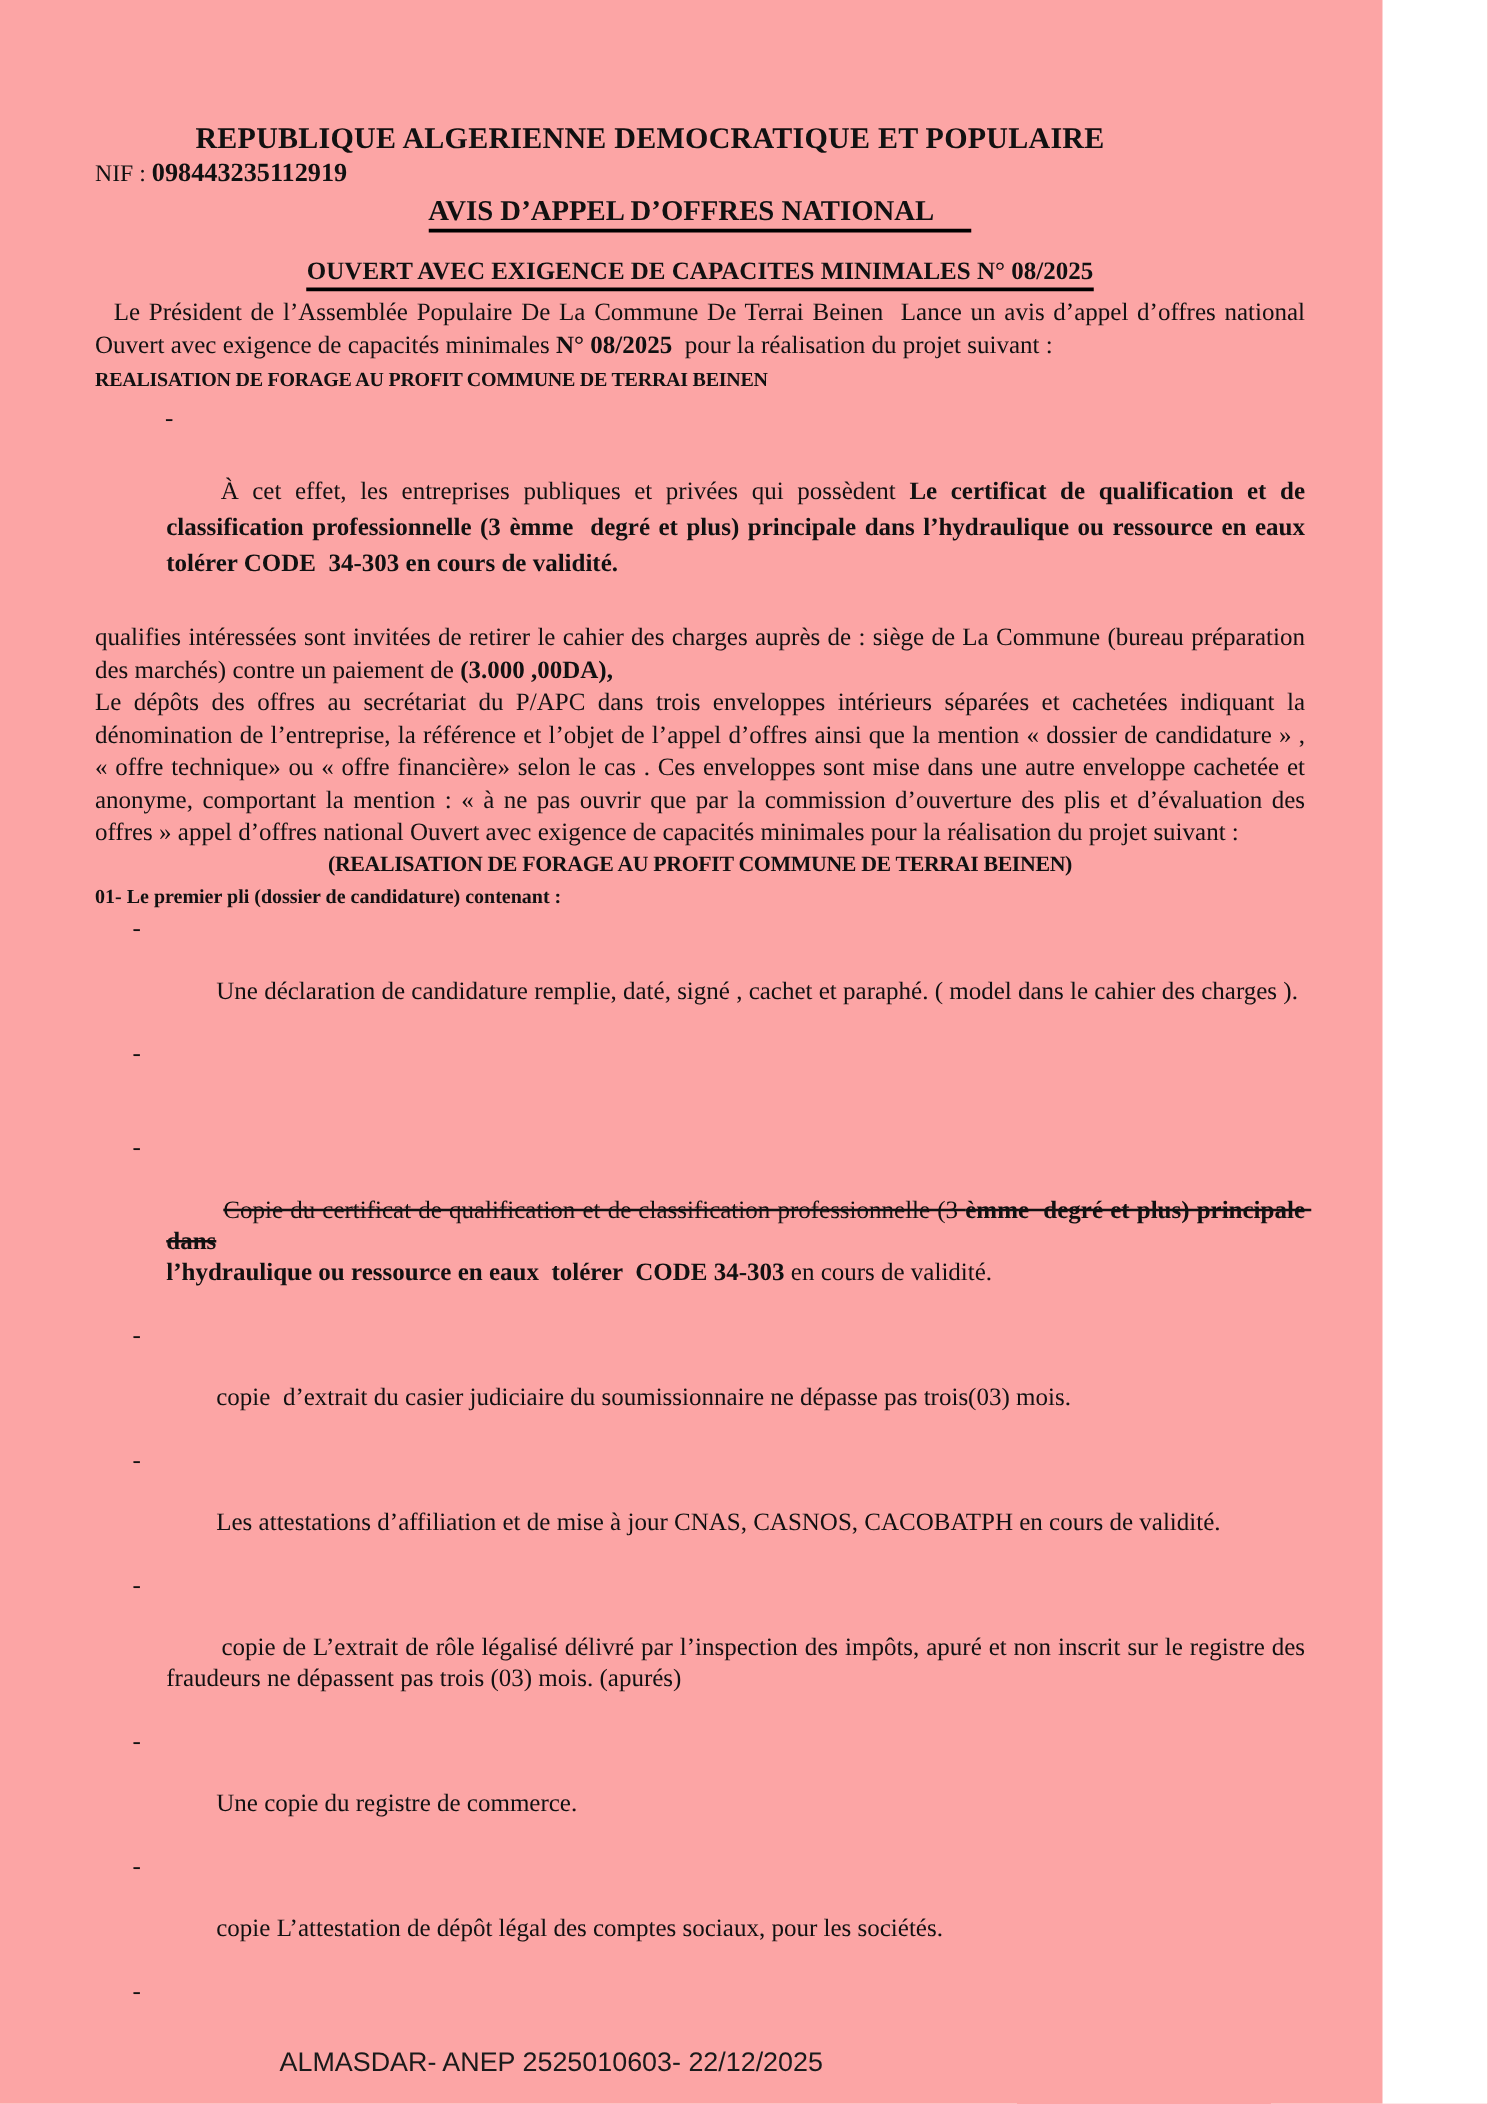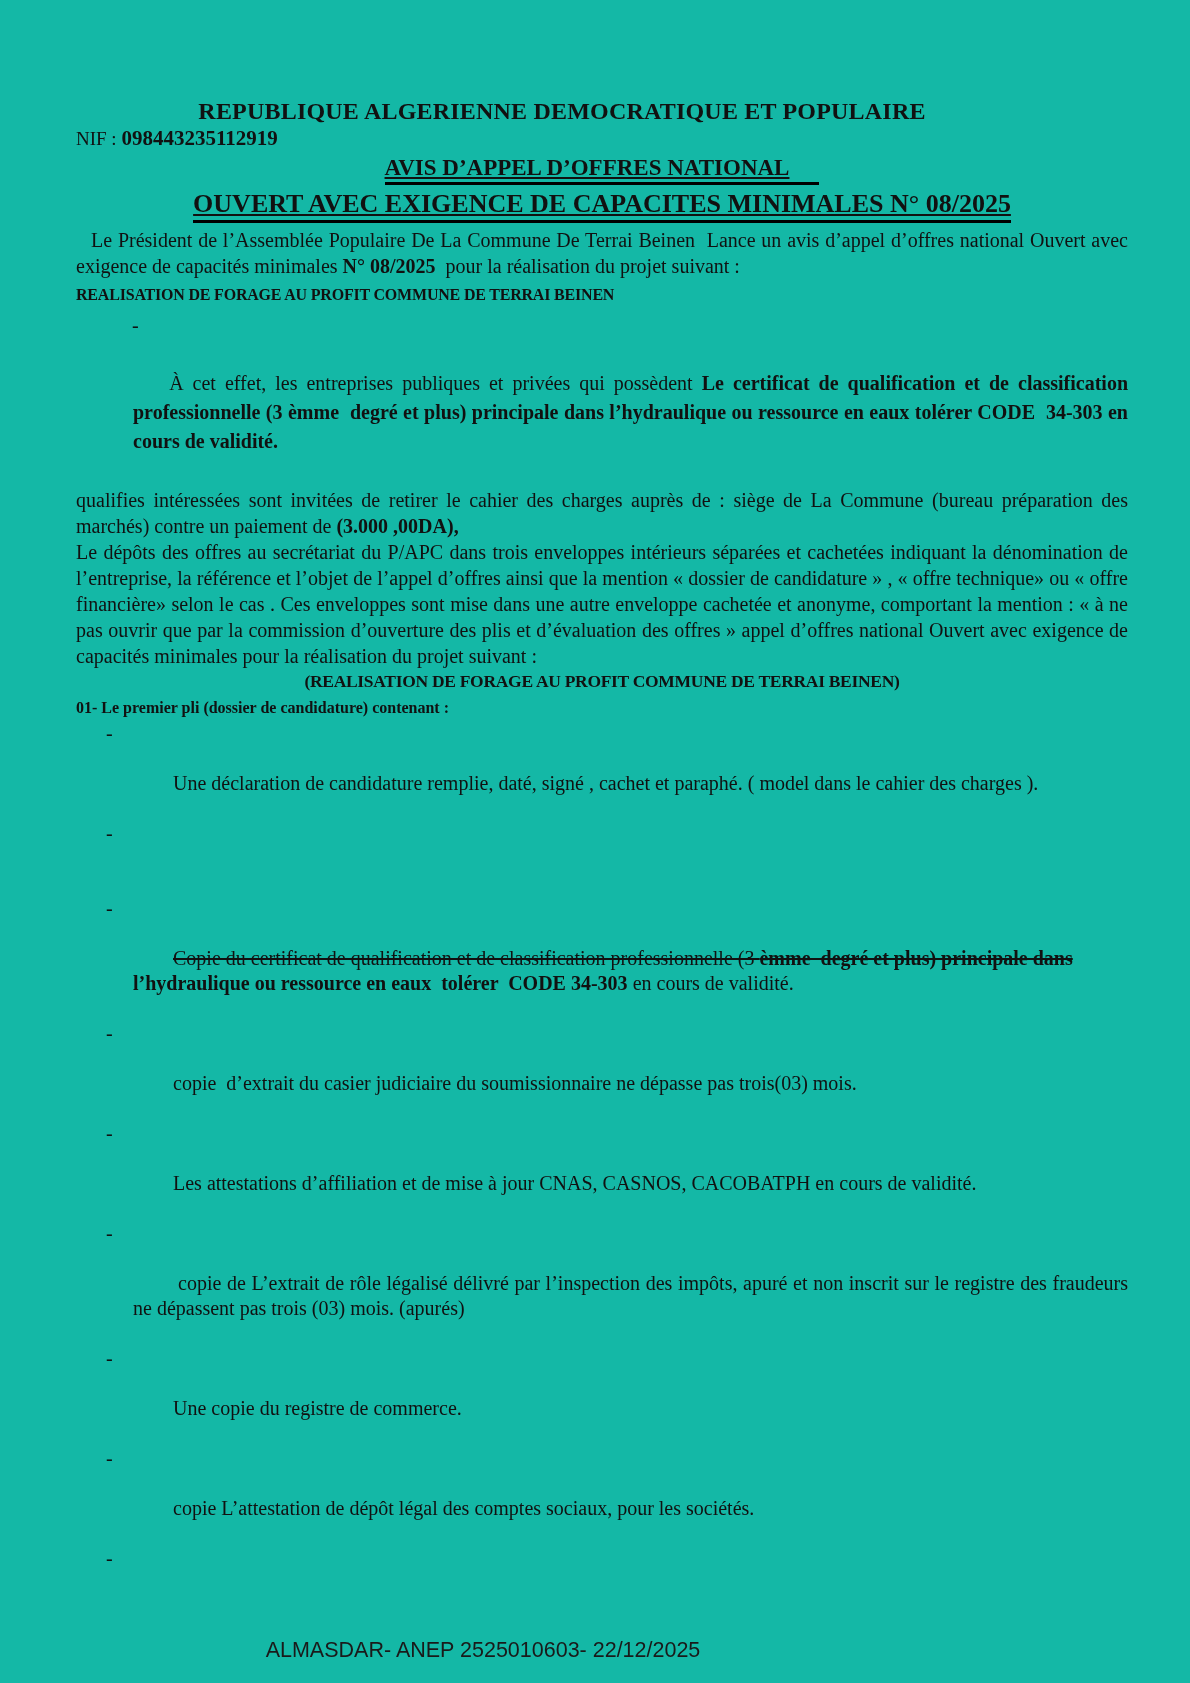--- a/index.html
+++ b/index.html
@@ -5,42 +5,42 @@
   * { box-sizing: border-box; }
   html, body { margin: 0; padding: 0; }
   body {
     width: 1190px; height: 1683px;
     background: #ffffff;
     font-family: "Liberation Serif", serif;
     color: #111;
   }
   .page {
     position: relative;
-    width: 1190px; height: 1683px;
+    width: 1106px; height: 1683px;
     padding: 98px 62px 0 76px;
     overflow: hidden;
-    background: #14b8a6;
+    background: #fca5a5;
   }
   .b { font-weight: 700; }
   .s { text-decoration: line-through; text-decoration-thickness: 2px; filter: blur(0.35px); }
   .republic {
     font-size: 24px; font-weight: 700; text-align: center;
     padding-right: 80px; letter-spacing: 0.2px; line-height: 27px;
   }
   .org-lines { margin-top: 4px; }
   .org-line { font-size: 19px; line-height: 25px; letter-spacing: 0.2px; }
   .nif { font-size: 19px; line-height: 27px; }
   .nif-value { font-weight: 700; font-size: 21px; }
   .title-line { text-align: center; }
   .t1 { margin-top: 3px; font-size: 23px; }
   .t1 .u { padding-right: 30px; }
-  .t2 { margin-top: 4px; font-size: 26px; }
+  .t2 { margin-top: 20px; font-size: 20px; }
   .u {
     font-weight: 700; display: inline-block;
-    border-bottom: 3px solid #000; padding-bottom: 1px; line-height: 1.15; text-decoration: underline;
+    border-bottom: 3px solid #000; padding-bottom: 1px; line-height: 1.15;
   }
   .para {
     font-size: 20px; line-height: 26px; text-align: justify;
     white-space: pre-wrap;
   }
   .p1 { text-indent: 15px; margin-top: 4px; }
   .project-title {
     font-size: 16px; font-weight: 700; line-height: 27px;
     margin-top: 2px; letter-spacing: -0.2px;
   }

